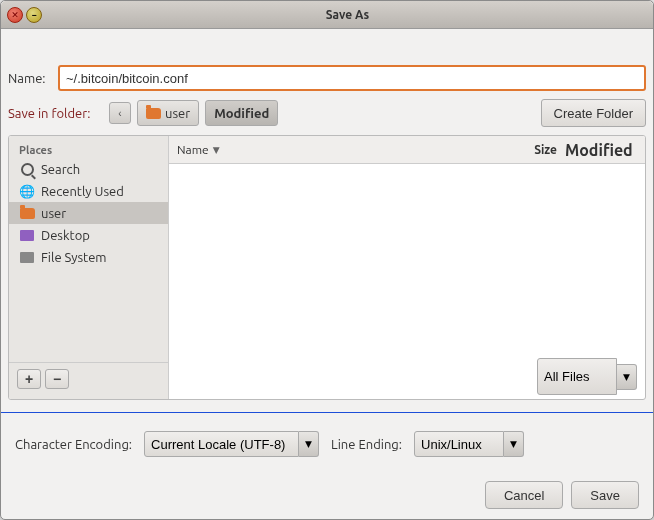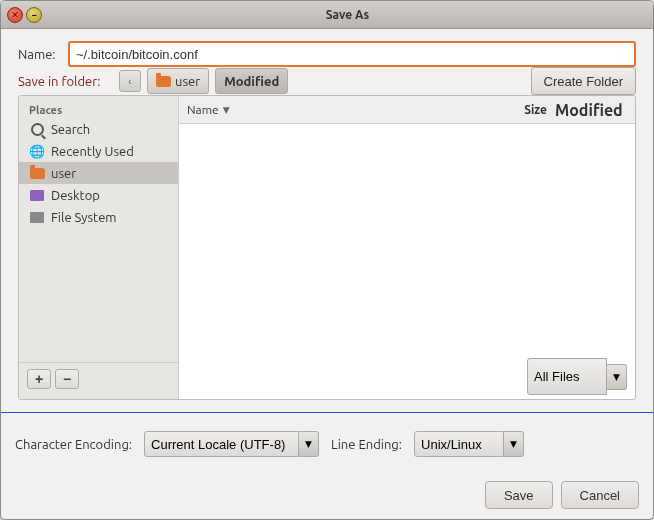--- a/index.html
+++ b/index.html
@@ -63,21 +63,23 @@
       flex: 1;
       text-align: center;
       font-size: 12px;
       font-weight: bold;
       color: #333;
     }
     .content {
       flex: 1;
       display: flex;
       flex-direction: column;
-      padding: 12px 17px;
+      padding: 12px 7px;
+      gap: 8px;
+      margin-top: 24px;
     }
     .name-row {
       display: flex;
       align-items: center;
       gap: 10px;
     }
     .name-label {
       font-size: 13px;
       color: #333;
       min-width: 40px;
@@ -513,16 +515,16 @@
     <span class="option-label">Line Ending:</span>
     <div class="option-dropdown">
       <select class="option-select" style="min-width:90px;">
         <option>Unix/Linux</option>
       </select>
       <div class="option-arrow">▼</div>
     </div>
   </div>
 
   <div class="dialog-buttons">
+    <button class="dialog-btn">Cancel</button>
     <button class="dialog-btn primary">Save</button>
-    <button class="dialog-btn">Cancel</button>
   </div>
 </div>
 
 </body></html>

